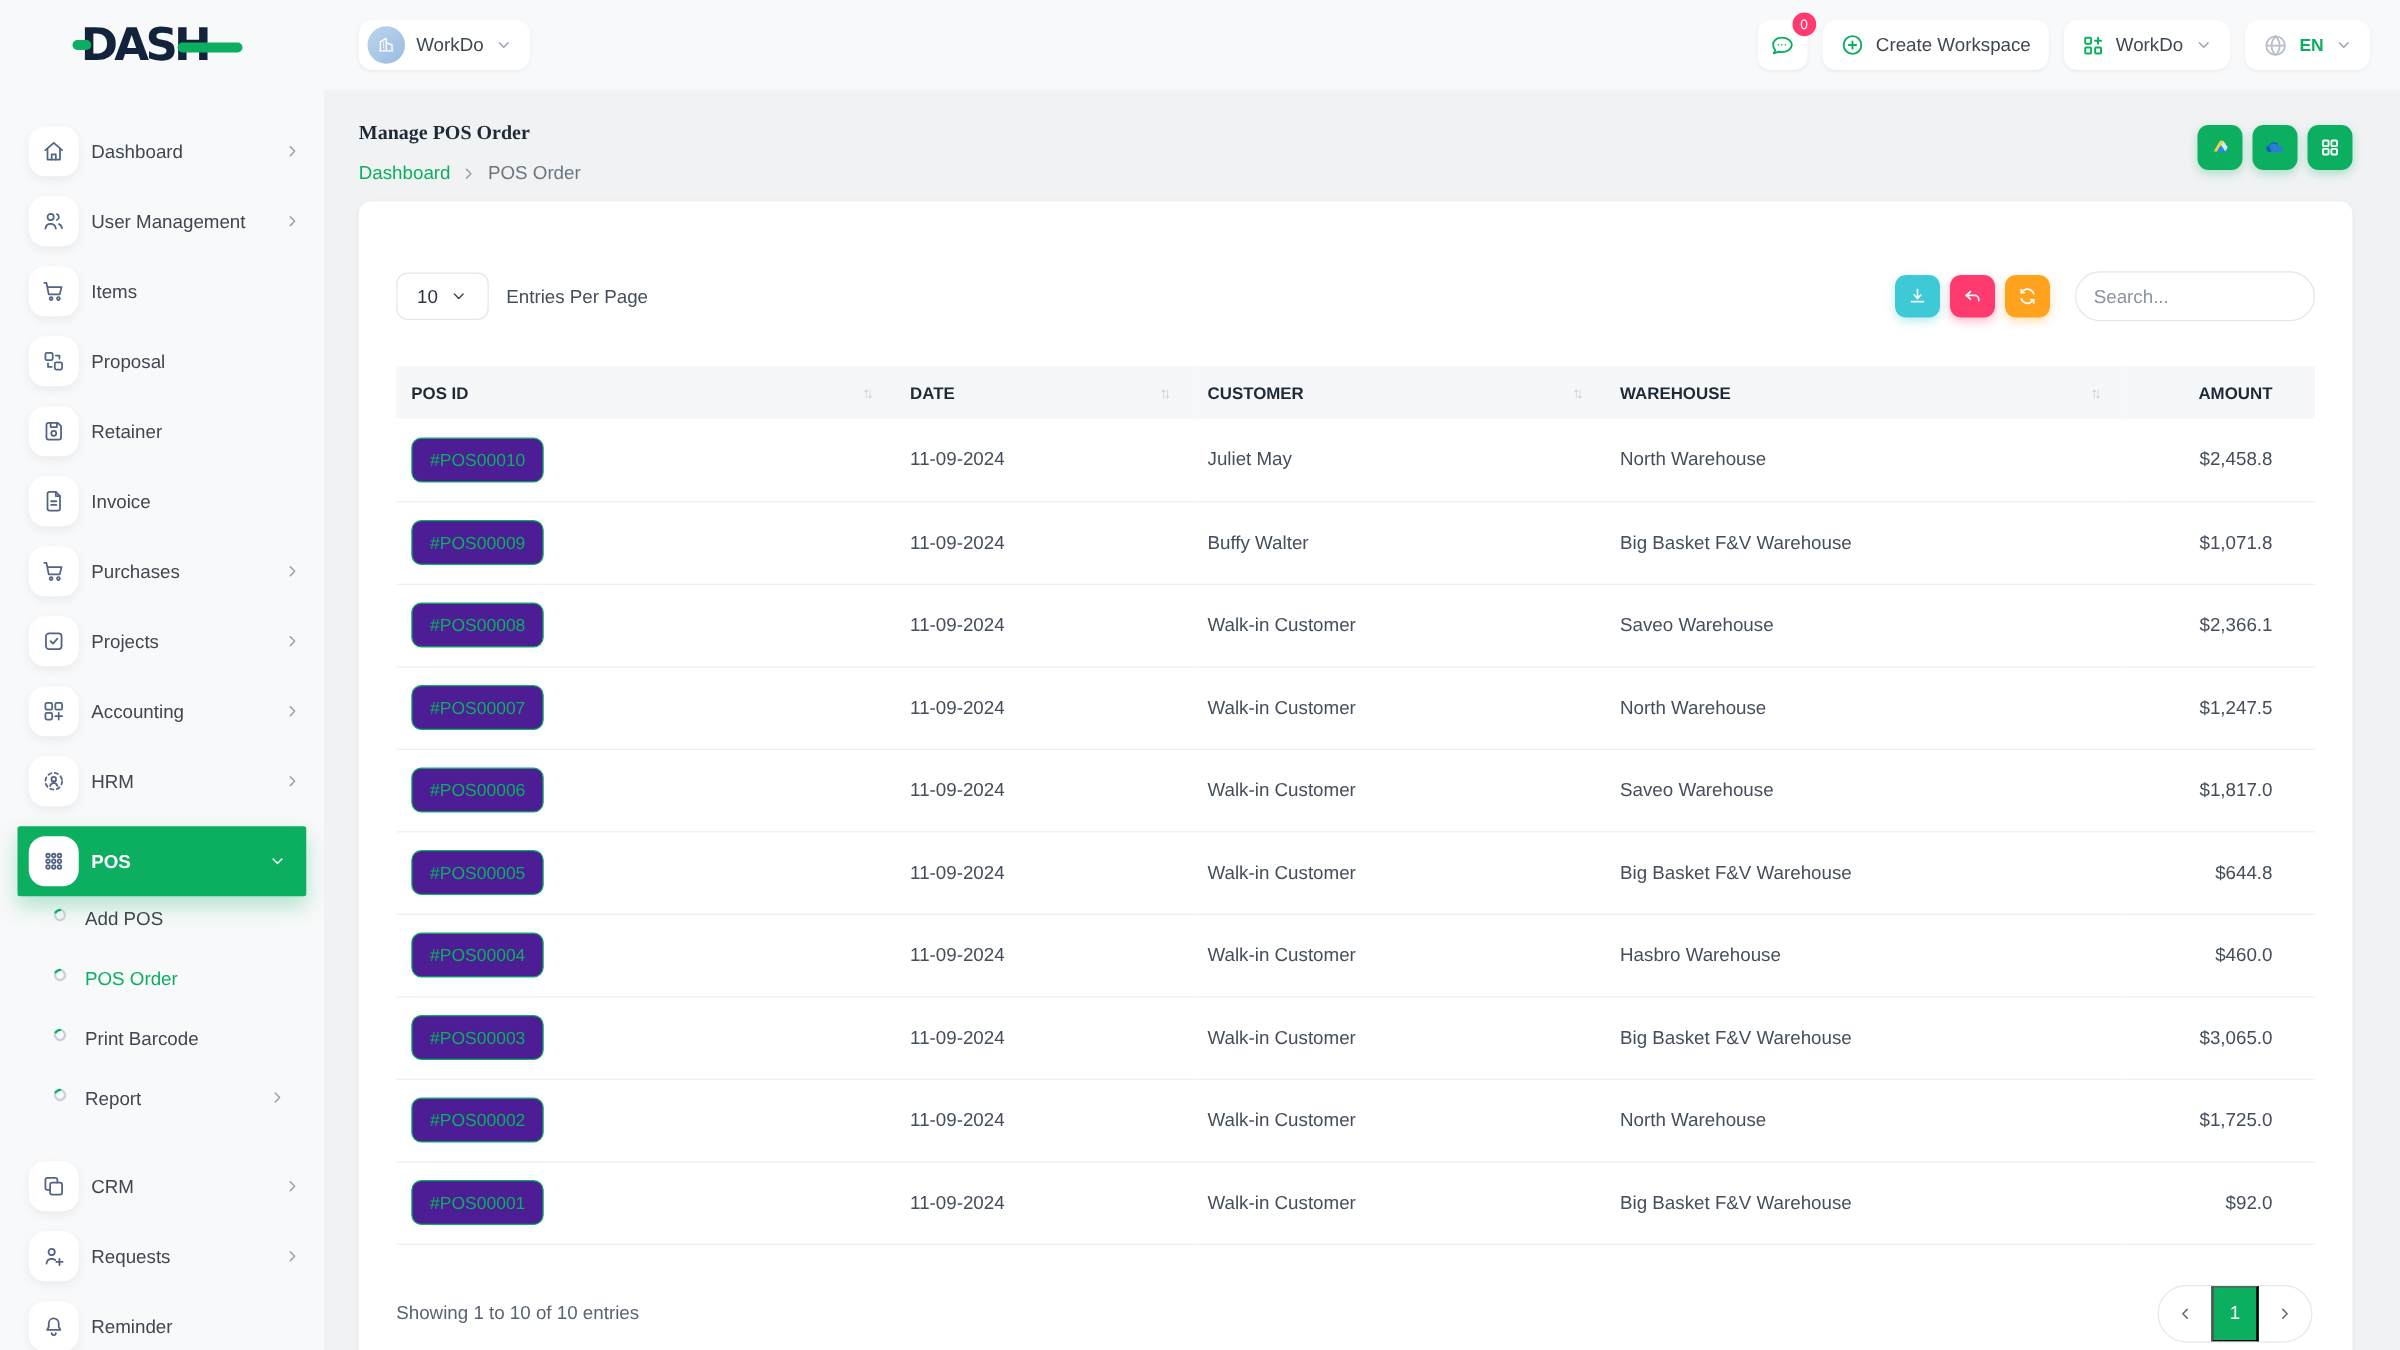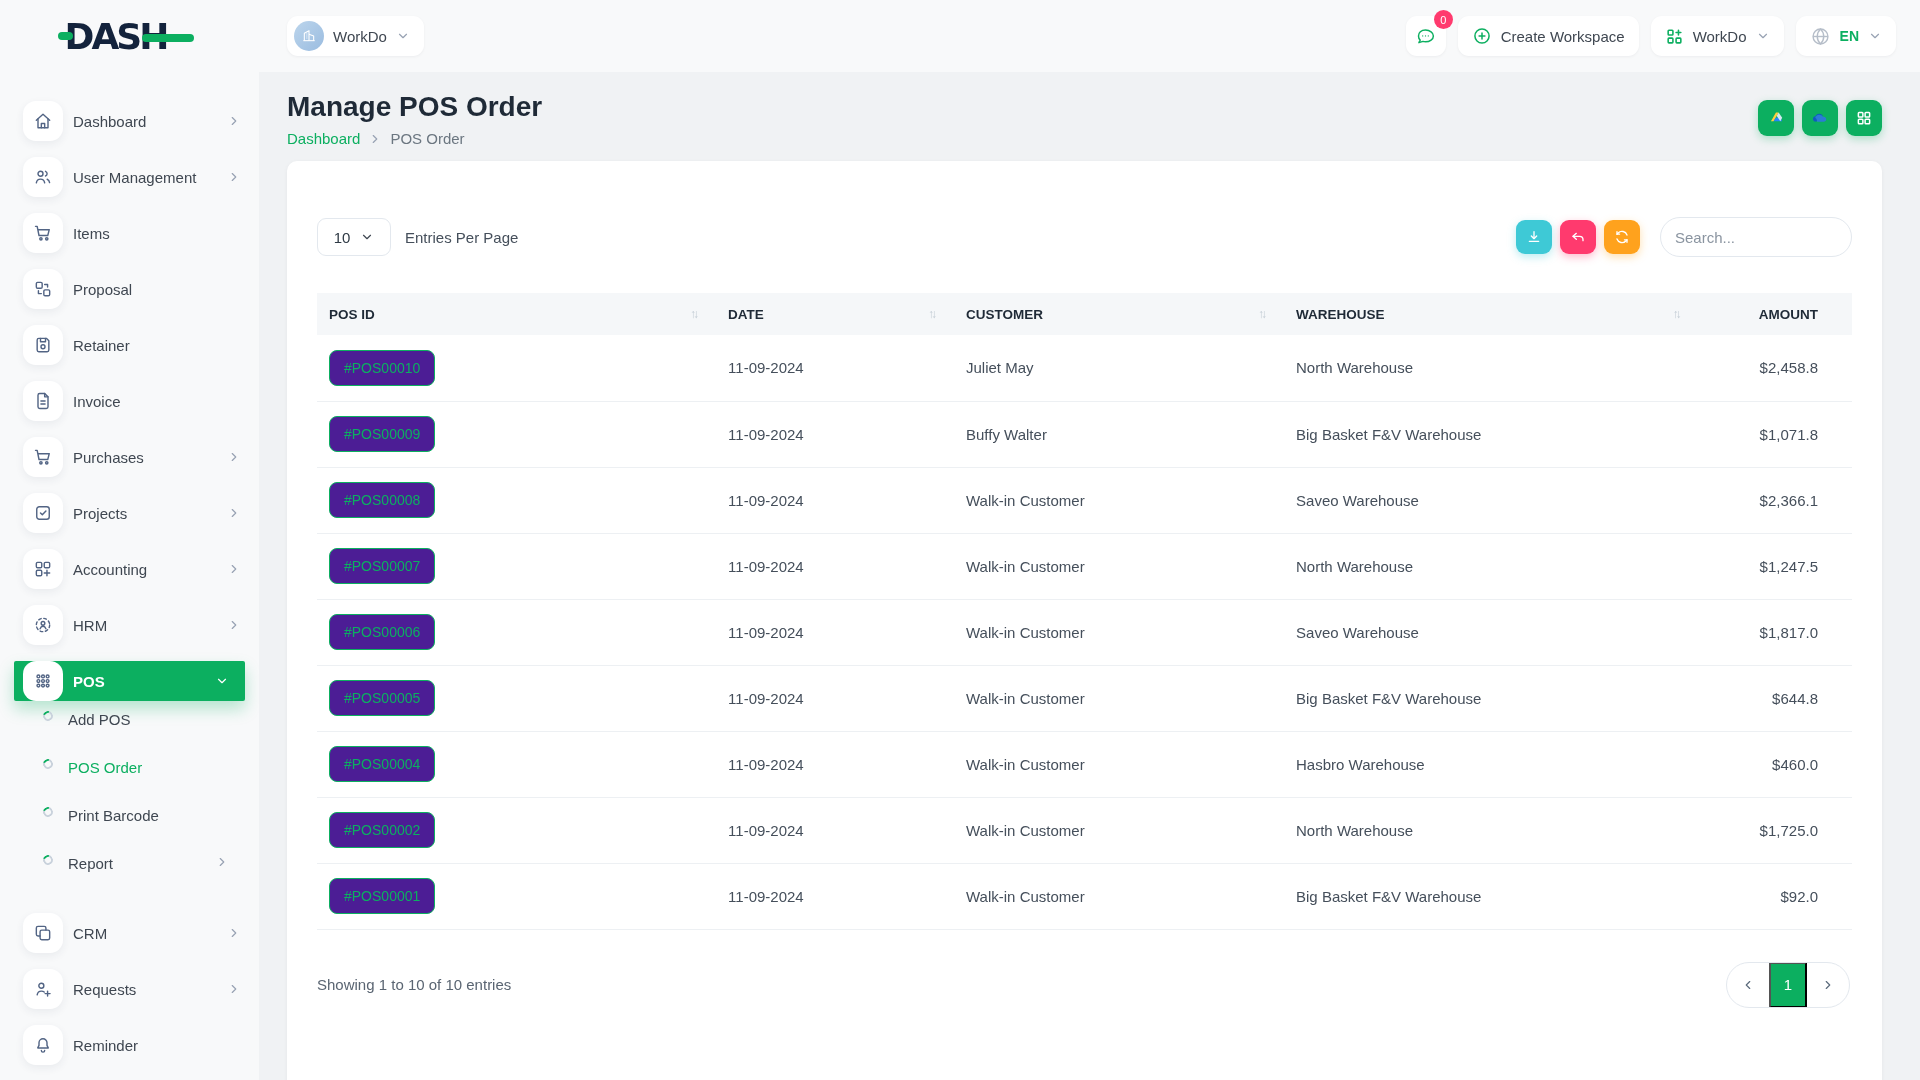--- a/index.html
+++ b/index.html
@@ -31,36 +31,36 @@
   .lang-code{color:var(--green);font-weight:bold;font-size:14px;}
 
   
   .sidebar{background:var(--chrome);padding-top:29px;overflow:hidden;}
   .side-item{display:flex;align-items:center;height:40px;margin:0 18px 16px 23px;cursor:pointer;}
   .icon-box{width:40px;height:40px;border-radius:13px;background:#fff;display:flex;align-items:center;justify-content:center;
             box-shadow:0 3px 8px rgba(40,60,90,.07);flex:0 0 auto;}
   .icon-box svg{width:20px;height:20px;stroke:var(--icon);fill:none;stroke-width:1.7;stroke-linecap:round;stroke-linejoin:round;}
   .side-label{margin-left:10px;font-size:15px;font-weight:500;color:#3F4751;}
   .side-item .chev{margin-left:auto;}
-  .pos-pill{display:flex;align-items:center;height:40px;margin:0 14px 10px;background:var(--green);border-radius:2px;
+  .pos-pill{display:flex;align-items:center;height:56px;margin:0 14px 10px;background:var(--green);border-radius:2px;
             padding:0 16px 0 9px;box-shadow:0 8px 16px rgba(12,175,96,.28);cursor:pointer;}
   .pos-pill .icon-box{box-shadow:none;}
   .pos-pill .side-label{color:#fff;font-weight:bold;}
   .pos-pill .chev{margin-left:auto;stroke:#fff;}
   .sub-item{display:flex;height:48px;padding-left:43px;cursor:pointer;}
   .bullet{width:10px;height:10px;border-radius:50%;border:2px solid #C9D2DC;border-top-color:var(--green);transform:rotate(-30deg);flex:0 0 auto;}
   .sub-label{margin-left:15px;font-size:15px;color:#3F4751;}
   .sub-item.active .sub-label{color:var(--green);}
   .sub-item .chev{margin-left:auto;margin-right:30px;}
   .group-gap{height:10px;}
 
   
   .content{padding:20px 38px 0 28px;overflow:hidden;}
   .page-head{display:flex;justify-content:space-between;align-items:flex-start;}
-  .page-title{font-size:28px;font-weight:bold;color:var(--ink);line-height:30px;}
+  .page-title{font-size:16px;font-weight:bold;color:var(--ink);line-height:30px;font-family:Liberation Serif, serif;}
   .breadcrumb{display:flex;align-items:center;gap:8px;margin-top:8px;font-size:15px;}
   .crumb-link{color:var(--green);text-decoration:none;cursor:pointer;}
   .crumb-cur{color:var(--muted);}
   .quick-actions{display:flex;gap:8px;margin-top:8px;}
   .qa-btn{width:36px;height:36px;border:none;border-radius:9px;background:var(--green);display:flex;align-items:center;justify-content:center;cursor:pointer;box-shadow:0 3px 8px rgba(12,175,96,.3);}
 
   .card{margin-top:14px;background:#fff;border-radius:10px;box-shadow:0 1px 4px rgba(16,24,40,.05);
         padding:56px 30px 24px;height:952px;}
   .controls{display:flex;align-items:center;}
   .select-box{display:flex;align-items:center;justify-content:center;gap:10px;width:74px;height:38px;background:#fff;
@@ -542,20 +542,27 @@
   </tr>
 
   <tr>
     <td><a class="pos-chip">#POS00004</a></td>
     <td>11-09-2024</td>
     <td>Walk-in Customer</td>
     <td>Hasbro Warehouse</td>
     <td class="c-amt">$460.0</td>
   </tr>
 
+  <tr>
+    <td><a class="pos-chip">#POS00003</a></td>
+    <td>11-09-2024</td>
+    <td>Walk-in Customer</td>
+    <td>Big Basket F&amp;V Warehouse</td>
+    <td class="c-amt">$3,065.0</td>
+  </tr>
 
   <tr>
     <td><a class="pos-chip">#POS00002</a></td>
     <td>11-09-2024</td>
     <td>Walk-in Customer</td>
     <td>North Warehouse</td>
     <td class="c-amt">$1,725.0</td>
   </tr>
 
   <tr>

